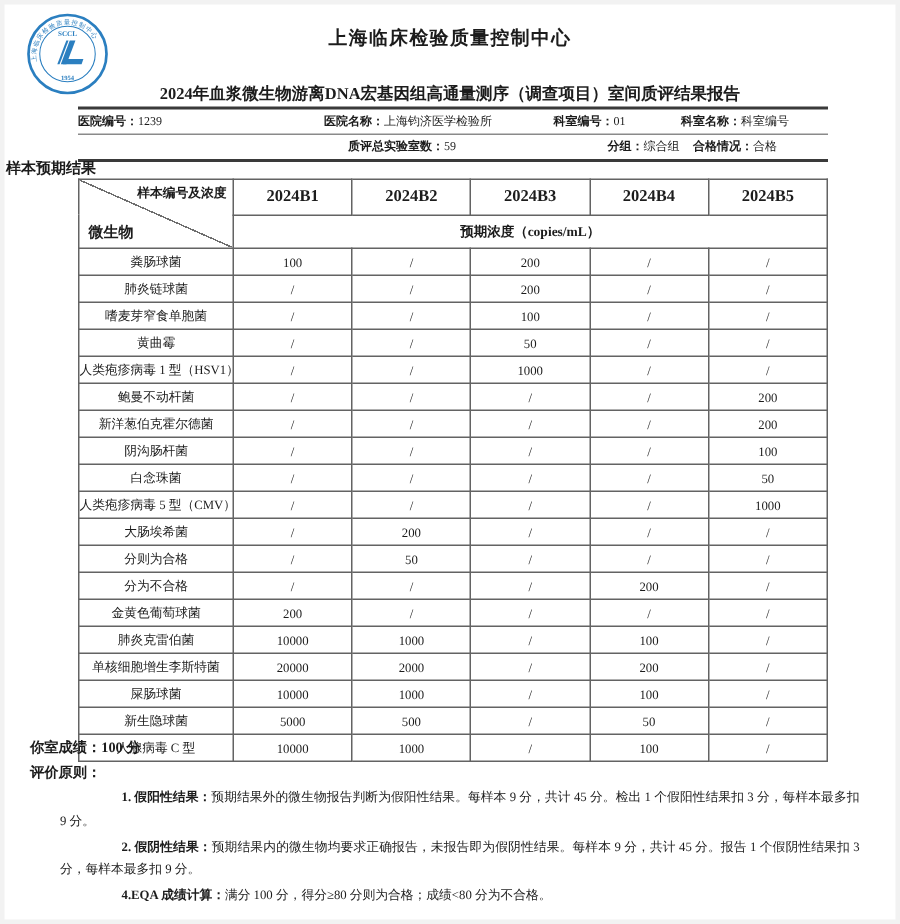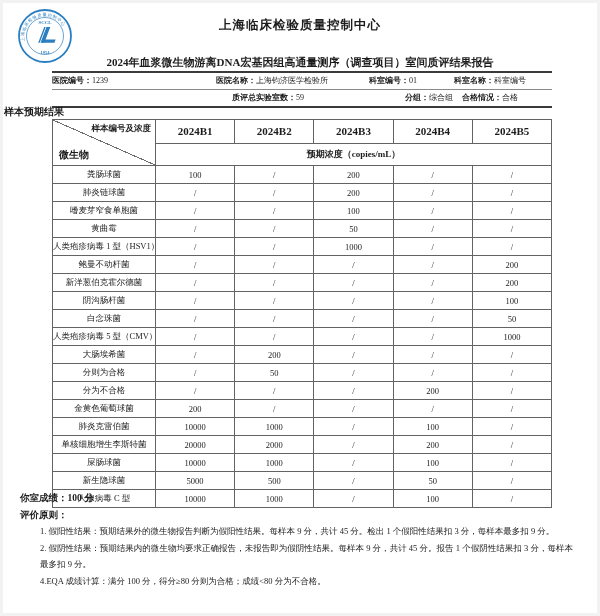--- a/index.html
+++ b/index.html
@@ -29,21 +29,21 @@
      background:linear-gradient(to top right,
         transparent calc(50% - 0.5px), #6e6e6e calc(50% - 0.5px),
         #6e6e6e calc(50% + 0.5px), transparent calc(50% + 0.5px));}
   .c-top{position:absolute;top:3px;right:4px;font-size:8.5px;font-weight:bold;margin-left:23px;}
   .c-bot{position:absolute;bottom:3px;left:6px;font-size:10px;font-weight:bold;}
   .results tbody td{height:17px;font-size:8.5px;}
   .score{position:absolute;left:20px;top:492px;font-size:9.5px;font-weight:bold;}
   .ptitle{position:absolute;left:20px;top:509px;font-size:9.5px;font-weight:bold;}
   .plist{position:absolute;left:40px;top:524px;width:533px;}
   .pitem{margin:0 0 1.5px 0;font-size:8.5px;line-height:15.5px;text-align:justify;}
-  .pitem b{font-weight:normal;}
+  .pitem b{font-weight:bold;margin-left:41px;}
 </style>
 </head>
 <body>
 
 <div class="page">
 
   <svg class="logo" viewBox="0 0 56 56" aria-hidden="true">
     <circle cx="28" cy="28" r="26" fill="none" stroke="#2b7fc0" stroke-width="1.8"></circle>
     <circle cx="28" cy="28" r="18.5" fill="none" stroke="#2b7fc0" stroke-width="0.7"></circle>
     <defs>

